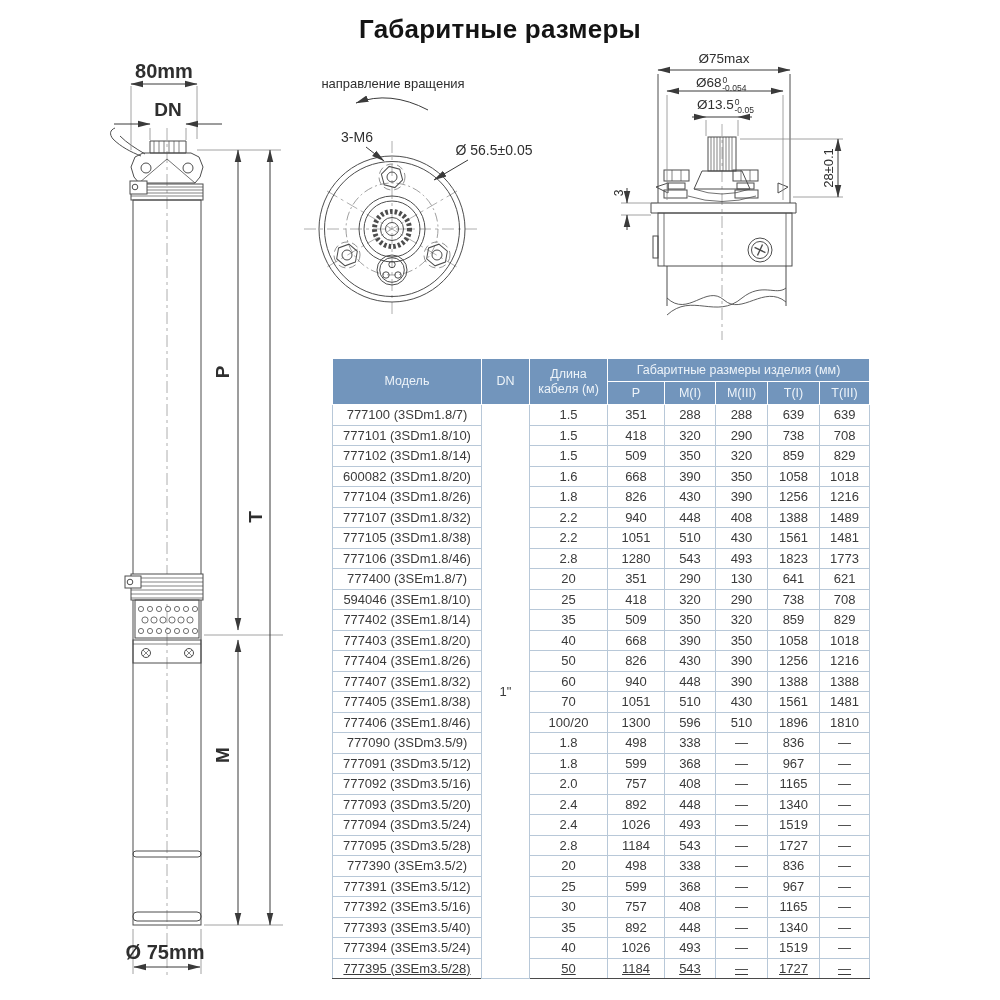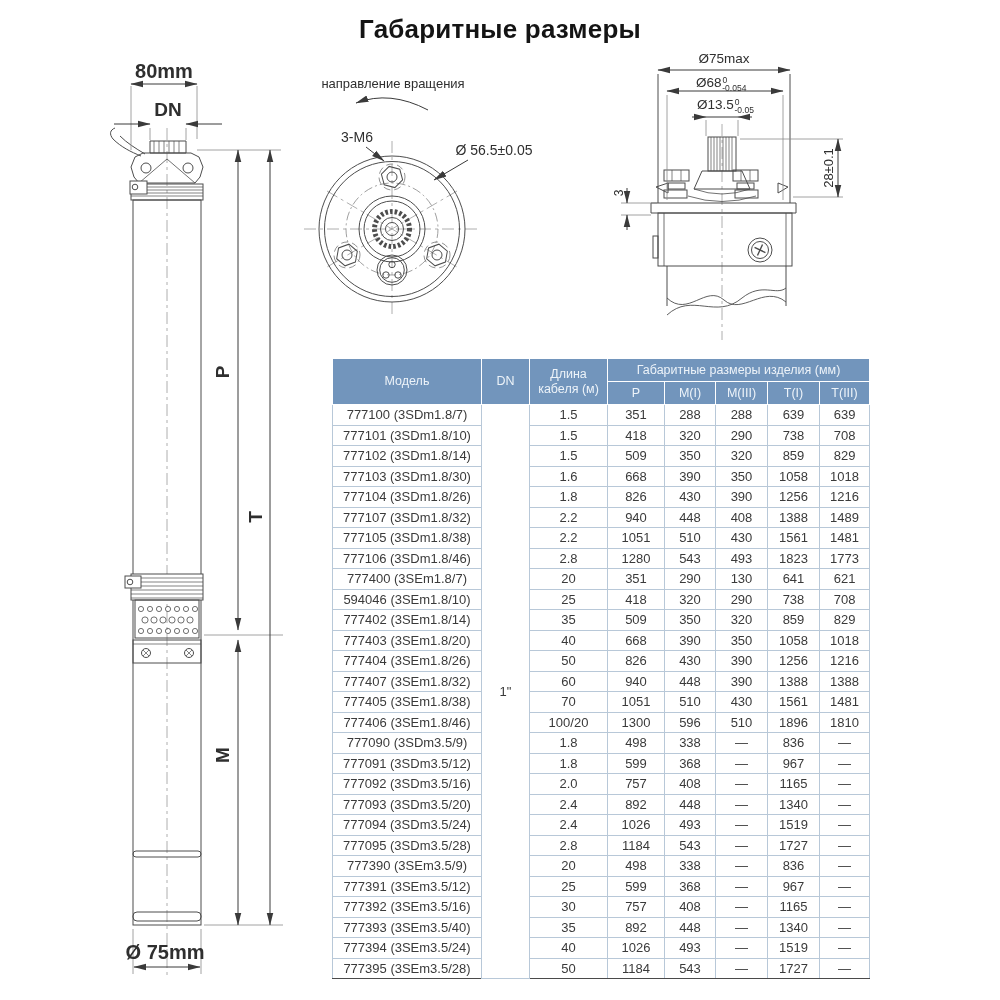--- a/index.html
+++ b/index.html
@@ -10,21 +10,21 @@
   svg.drawings{position:absolute;left:0;top:0;width:1000px;height:1000px;}
   svg text{font-family:"Liberation Sans",sans-serif;fill:#2f2f2f;}
 
   table.spec{position:absolute;left:332px;top:358px;width:537px;border-collapse:collapse;
              table-layout:fixed;}
   table.spec thead tr{height:23px;}
   table.spec thead th{background:#7295bc;color:#edf3f9;font-weight:normal;font-size:12.5px;
              border:1px solid #fff;padding:0 2px;line-height:1.15;}
   table.spec tbody td{border:1px solid #b8c8d8;font-size:13px;color:#3a3a3a;text-align:center;
              height:19.5px;padding:0 2px;white-space:nowrap;background:#fff;}
-  table.spec tbody tr:last-child td{border-bottom:1.5px solid #4a4a4a;}
+  table.spec tbody tr:last-child td{border-bottom:1.5px solid #4a4a4a;text-decoration:underline;}
   td.dn-cell{font-size:13px;}
 </style>
 </head>
 <body>
 
 <div class="page">
   <h1 class="title">Габаритные размеры</h1>
 
   <svg class="drawings" viewBox="0 0 1000 1000">
     <defs>
@@ -292,21 +292,21 @@
         <tr>
       <td>777102 (3SDm1.8/14)</td>
       <td>1.5</td>
       <td>509</td>
       <td>350</td>
       <td>320</td>
       <td>859</td>
       <td>829</td>
     </tr>
         <tr>
-      <td>777103 (3SDm1.8/30)</td>
+      <td>600082 (3SDm1.8/20)</td>
       <td>1.6</td>
       <td>668</td>
       <td>390</td>
       <td>350</td>
       <td>1058</td>
       <td>1018</td>
     </tr>
         <tr>
       <td>777104 (3SDm1.8/26)</td>
       <td>1.8</td>
@@ -463,21 +463,21 @@
         <tr>
       <td>777095 (3SDm3.5/28)</td>
       <td>2.8</td>
       <td>1184</td>
       <td>543</td>
       <td>—</td>
       <td>1727</td>
       <td>—</td>
     </tr>
         <tr>
-      <td>777390 (3SEm3.5/9)</td>
+      <td>777390 (3SEm3.5/2)</td>
       <td>20</td>
       <td>498</td>
       <td>338</td>
       <td>—</td>
       <td>836</td>
       <td>—</td>
     </tr>
         <tr>
       <td>777391 (3SEm3.5/12)</td>
       <td>25</td>

